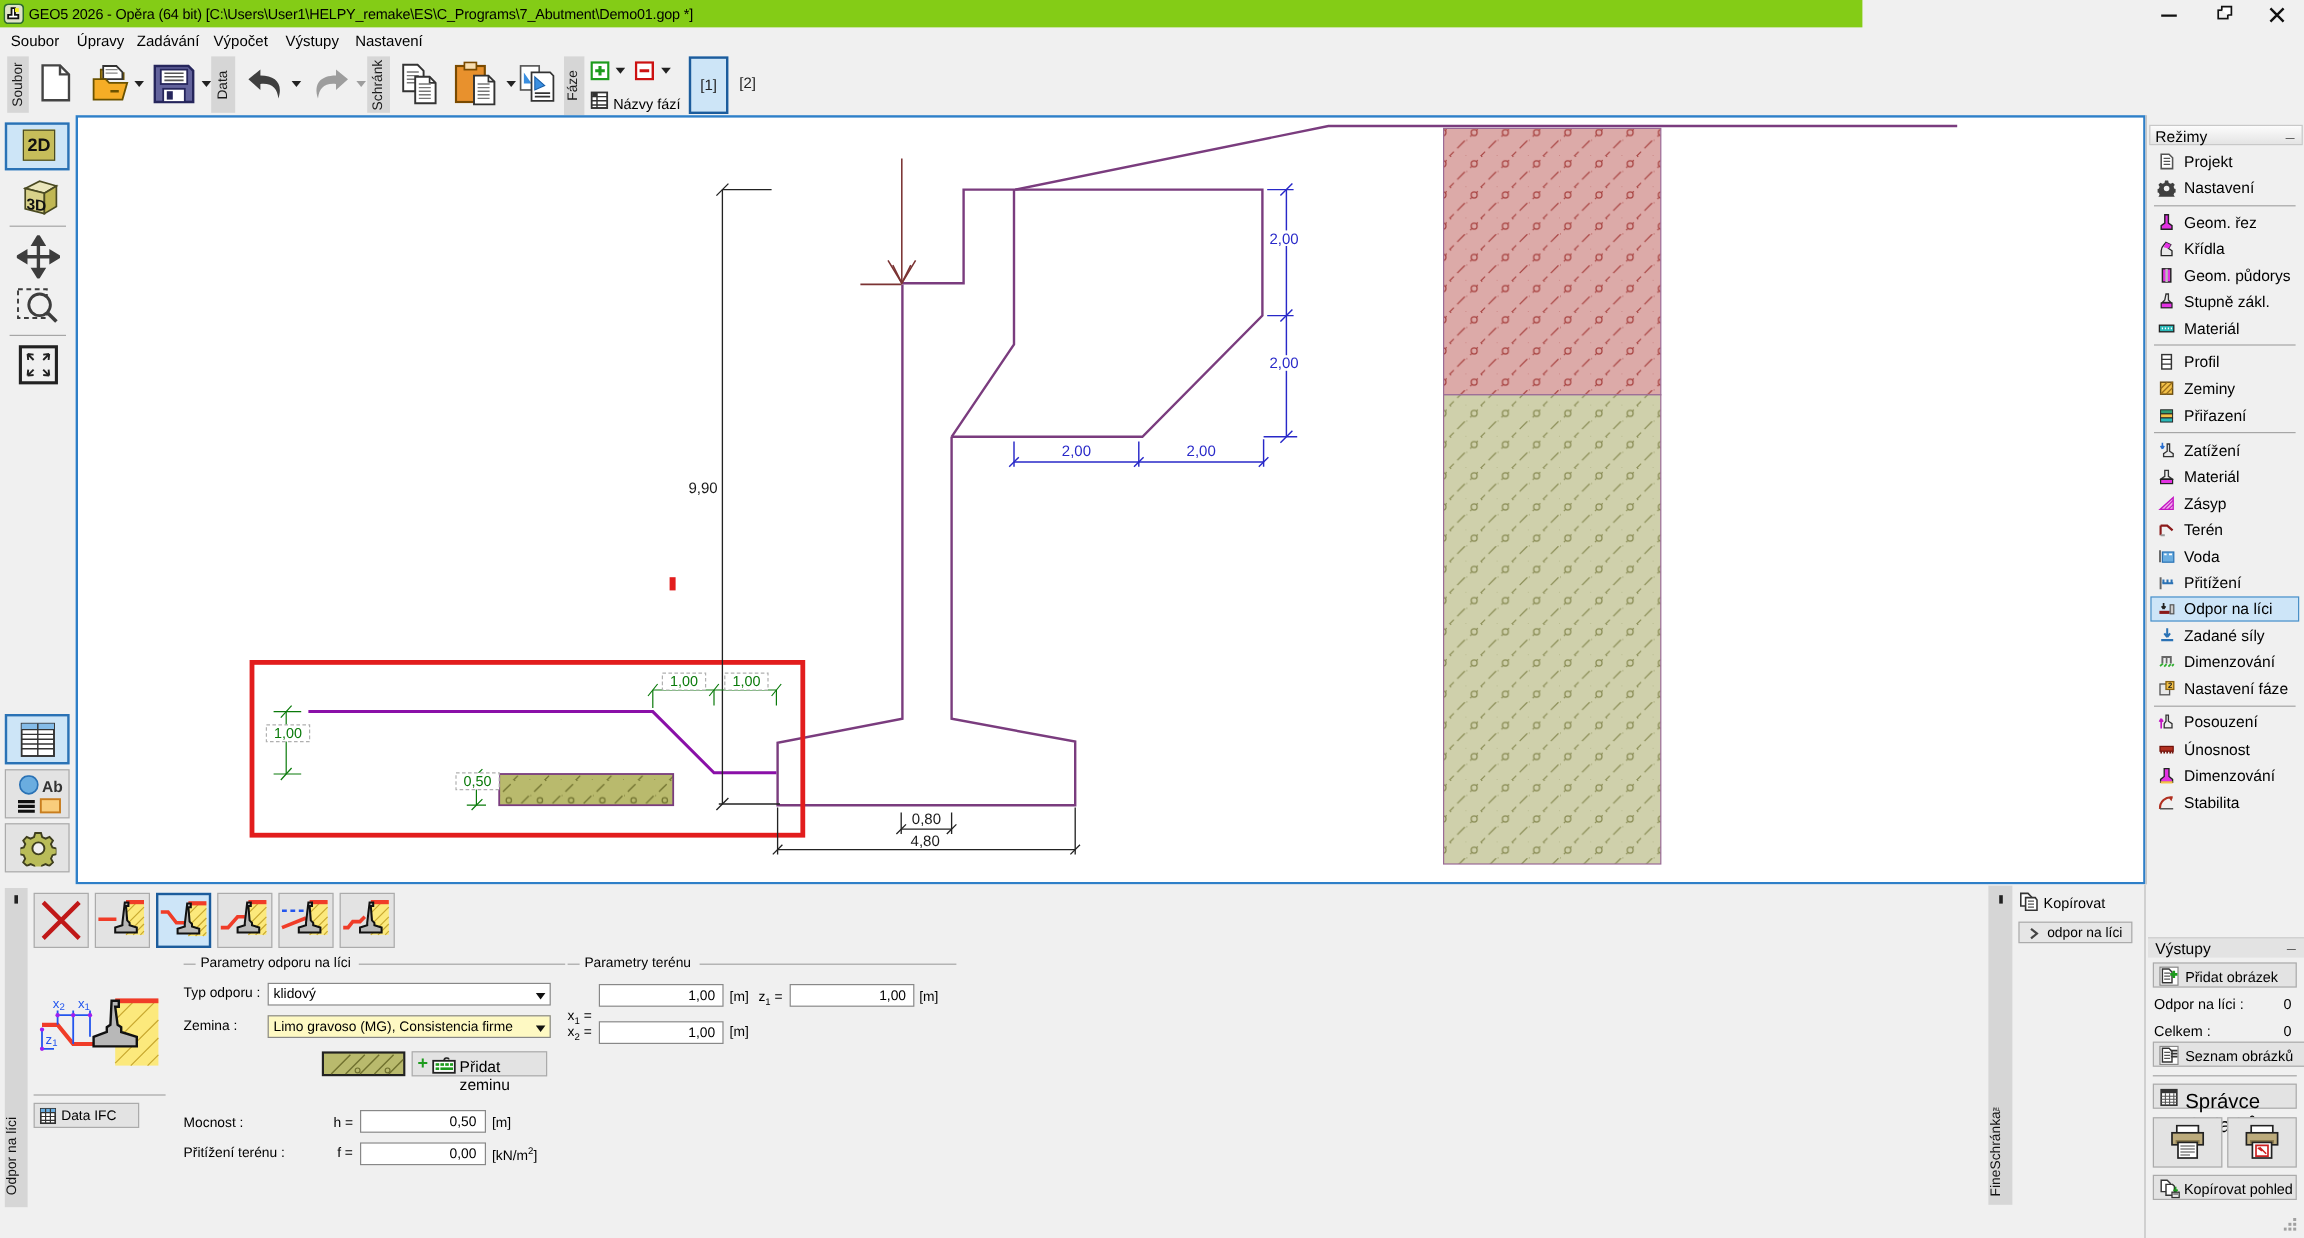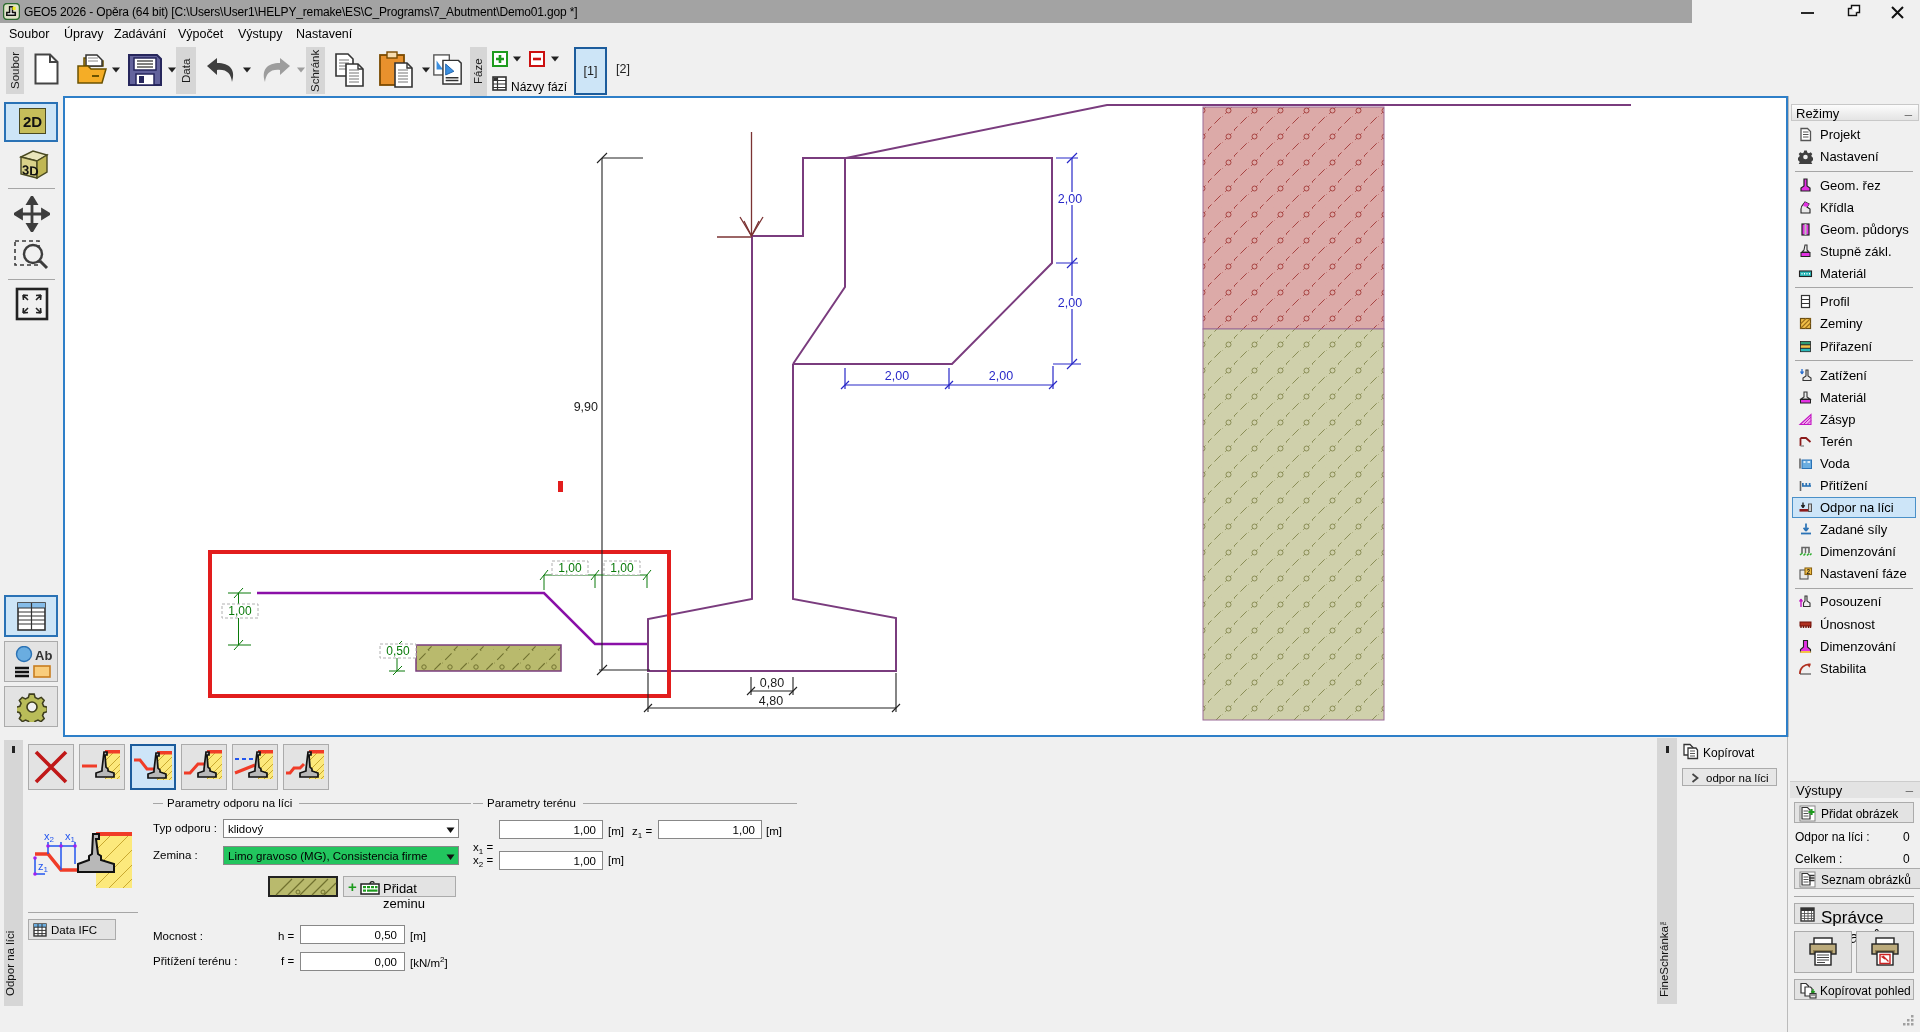--- a/index.html
+++ b/index.html
@@ -6,21 +6,21 @@
 html,body{width:1920px;height:1032px;overflow:hidden;background:#f0f0f0;font-family:"Liberation Sans",sans-serif;color:#000;}
 .abs{position:absolute;}
 .vlab{writing-mode:vertical-rl;transform:rotate(180deg);text-align:center;}
 .strip{background:#d6d6d6;color:#1a1a1a;font-size:11.5px;}
 .btn{background:#e3e3e3;border:1px solid #ababab;}
 .grpline{border-top:1px solid #a6a6a6;}
 </style>
 </head>
 <body>
 
-<div class="abs" style="left:0;top:0;width:1692px;height:23px;background:#a3a3a3;">
+<div class="abs" style="left:0;top:0;width:1552px;height:23px;background:#84cc16;">
   <svg class="abs" style="left:3px;top:3px;" width="17" height="17" viewBox="0 0 18 18">
     <rect x="0.5" y="0.5" width="17" height="17" rx="4" fill="#dfe3c8" stroke="#2e6b30" stroke-width="1.6"></rect>
     <path d="M7 4 L10 4 L10 10 L13 10 L13 13 L4 13 L4 10 L7 10 Z" fill="#fff" stroke="#111" stroke-width="1.6"></path>
     <rect x="10" y="4" width="3.4" height="3.4" fill="#f2ef1d"></rect>
   </svg>
   <div class="abs" style="left:24px;top:4.5px;font-size:12px;letter-spacing:-0.15px;color:#000;white-space:nowrap;">GEO5 2026 - Opěra (64 bit) [C:\Users\User1\HELPY_remake\ES\C_Programs\7_Abutment\Demo01.gop *]</div>
   <svg class="abs" style="left:1795px;top:0;" width="120" height="23" viewBox="0 0 120 23">
     <line x1="6" y1="13" x2="19" y2="13" stroke="#111" stroke-width="1.8"></line>
     <rect x="53.5" y="8.5" width="8" height="7" fill="none" stroke="#111" stroke-width="1.4"></rect>
     <path d="M56.5 8.5 L56.5 5.5 L64.5 5.5 L64.5 12.5 L61.5 12.5" fill="#fff" stroke="#111" stroke-width="1.4"></path>
@@ -557,21 +557,21 @@
     <div class="grpline abs" style="left:146px;top:6px;width:172px;"></div>
   </div>
   <span class="abs" style="left:153px;top:85px;font-size:11.5px;">Typ odporu :</span>
   <div class="abs" style="left:223px;top:82px;width:236px;height:19px;background:#fff;border:1px solid #888;">
     <span class="abs" style="left:4px;top:2.5px;font-size:11.5px;">klidový</span>
     <svg class="abs" style="left:222px;top:7px;" width="9" height="7" viewBox="0 0 9 7">
         <path d="M0.5 0.5 L4.5 6 L8.5 0.5 Z" fill="#111"></path>
       </svg>
   </div>
   <span class="abs" style="left:153px;top:112px;font-size:11.5px;">Zemina :</span>
-  <div class="abs" style="left:223px;top:109px;width:236px;height:19px;background:#22c55e;border:1px solid #888;">
+  <div class="abs" style="left:223px;top:109px;width:236px;height:19px;background:#fef9c3;border:1px solid #888;">
     <span class="abs" style="left:4px;top:2.5px;font-size:11.5px;">Limo gravoso (MG), Consistencia firme</span>
     <svg class="abs" style="left:222px;top:7px;" width="9" height="7" viewBox="0 0 9 7">
         <path d="M0.5 0.5 L4.5 6 L8.5 0.5 Z" fill="#111"></path>
       </svg>
   </div>
   <svg class="abs" style="left:268px;top:139px;" width="70" height="21" viewBox="0 0 70 21">
     <rect x="1" y="1" width="68" height="19" fill="#b9ba6d" stroke="#222" stroke-width="2"></rect>
     <path d="M8 19 L24 3 M20 19 L36 3 M32 19 L48 3 M44 19 L60 3 M56 19 L68 7" stroke="#70712f" stroke-width="1.2"></path>
     <circle cx="30" cy="16" r="2" fill="none" stroke="#70712f" stroke-width="1"></circle>
     <circle cx="55" cy="16" r="2" fill="none" stroke="#70712f" stroke-width="1"></circle>

